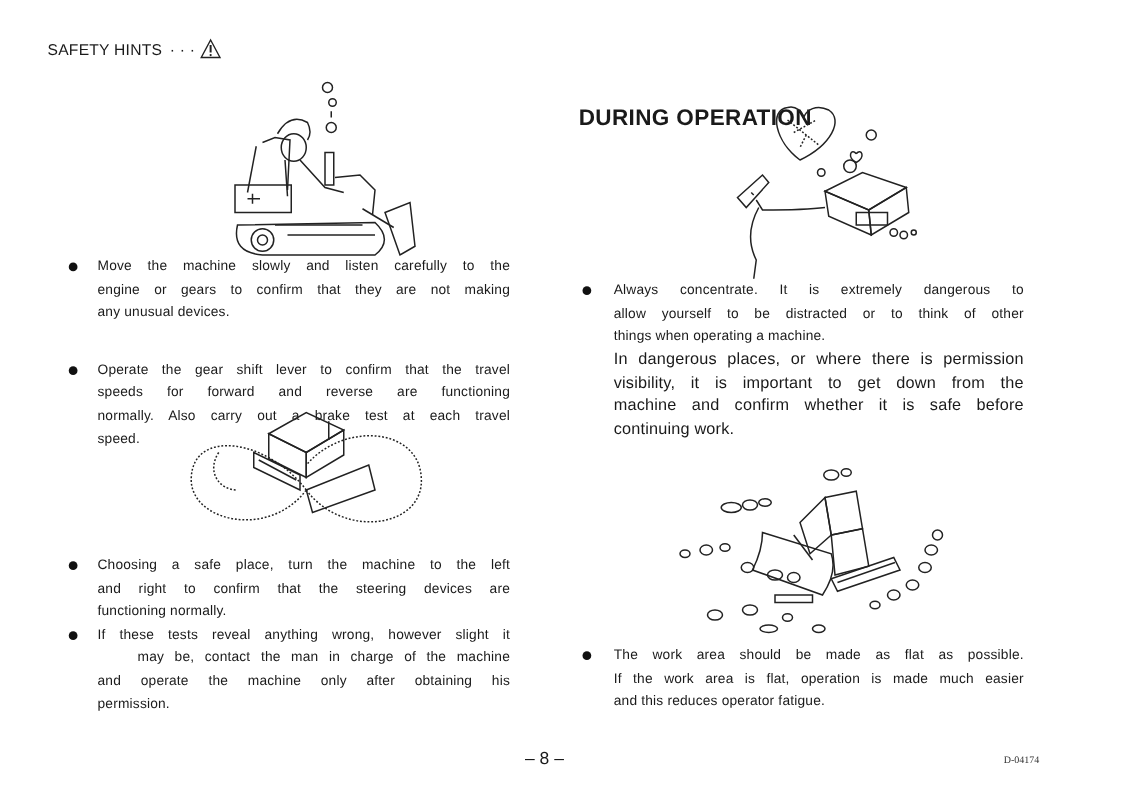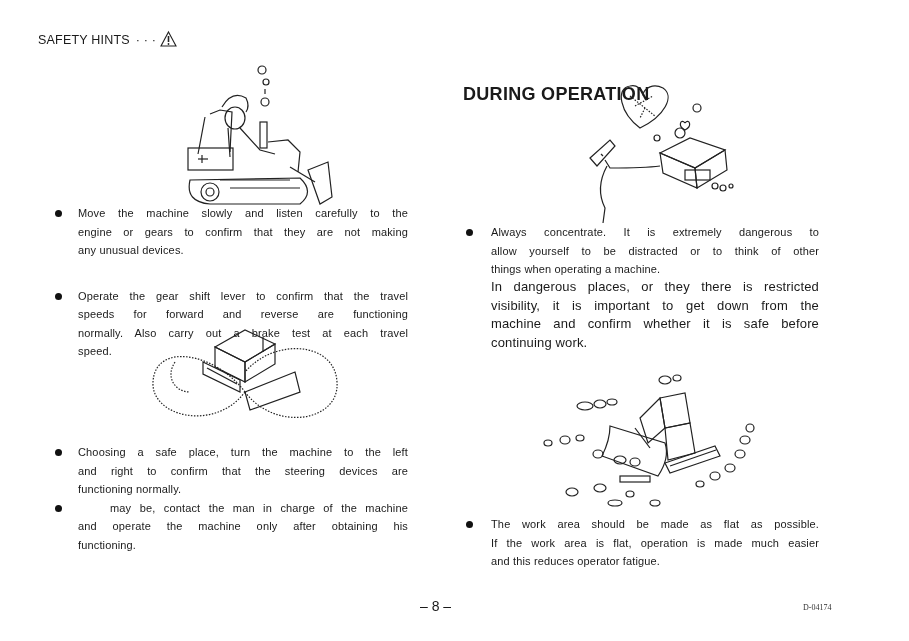--- a/index.html
+++ b/index.html
@@ -107,23 +107,24 @@
     <span class="bullet-dot" style="left:3px; top:6px;"></span>
     <div class="txt" style="margin-left:26px;">
       <div style="text-align-last:justify;">Choosing a safe place, turn the machine to the left</div>
       <div style="text-align-last:justify;">and right to confirm that the steering devices are</div>
       <div>functioning normally.</div>
     </div>
   </li>
   <li>
     <span class="bullet-dot" style="left:3px; top:6px;"></span>
     <div class="txt" style="margin-left:26px;">
+      <div style="text-align-last:justify;">If these tests reveal anything wrong, however slight it</div>
       <div style="text-align-last:justify;margin-left:32px;">may be, contact the man in charge of the machine</div>
       <div style="text-align-last:justify;">and operate the machine only after obtaining his</div>
-      <div>functioning.</div>
+      <div>permission.</div>
     </div>
   </li>
 </ul>
 
 <div class="abs section-title">DURING OPERATION</div>
 
 <svg class="abs ill" style="left:585px; top:78px;" width="170" height="150" viewBox="0 0 170 150">
 
   <path d="M55 50 C35 35, 30 10, 45 8 C52 6, 57 12, 58 16 C60 10, 68 5, 78 10 C90 18, 80 38, 55 50 Z"></path>
   <path class="dotted" d="M45 18 L70 38 M50 28 L68 18 M60 30 L55 40"></path>
@@ -152,21 +153,21 @@
     <span class="bullet-dot" style="left:3px; top:6px;"></span>
     <div class="txt" style="margin-left:28px;">
       <div style="text-align-last:justify;">Always concentrate. It is extremely dangerous to</div>
       <div style="text-align-last:justify;">allow yourself to be distracted or to think of other</div>
       <div>things when operating a machine.</div>
     </div>
   </li>
 </ul>
 
 <div class="abs para" style="left:491px; top:278px; width:328px;">
-  <div style="text-align-last:justify;">In dangerous places, or they there is restricted</div>
+  <div style="text-align-last:justify;">In dangerous places, or where there is permission</div>
   <div style="text-align-last:justify;">visibility, it is important to get down from the</div>
   <div style="text-align-last:justify;">machine and confirm whether it is safe before</div>
   <div>continuing work.</div>
 </div>
 
 <svg class="abs ill" style="left:540px; top:368px;" width="225" height="145" viewBox="0 0 225 145">
 
   <ellipse cx="125" cy="12" rx="6" ry="4"></ellipse>
     <ellipse cx="137" cy="10" rx="4" ry="3"></ellipse>
   <ellipse cx="45" cy="38" rx="8" ry="4"></ellipse>

